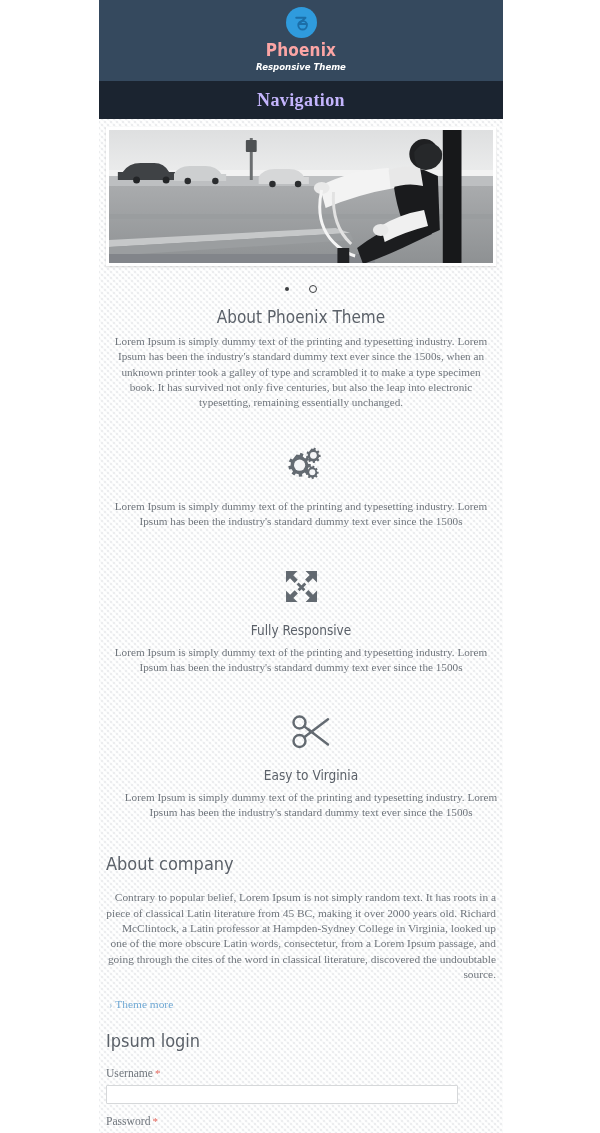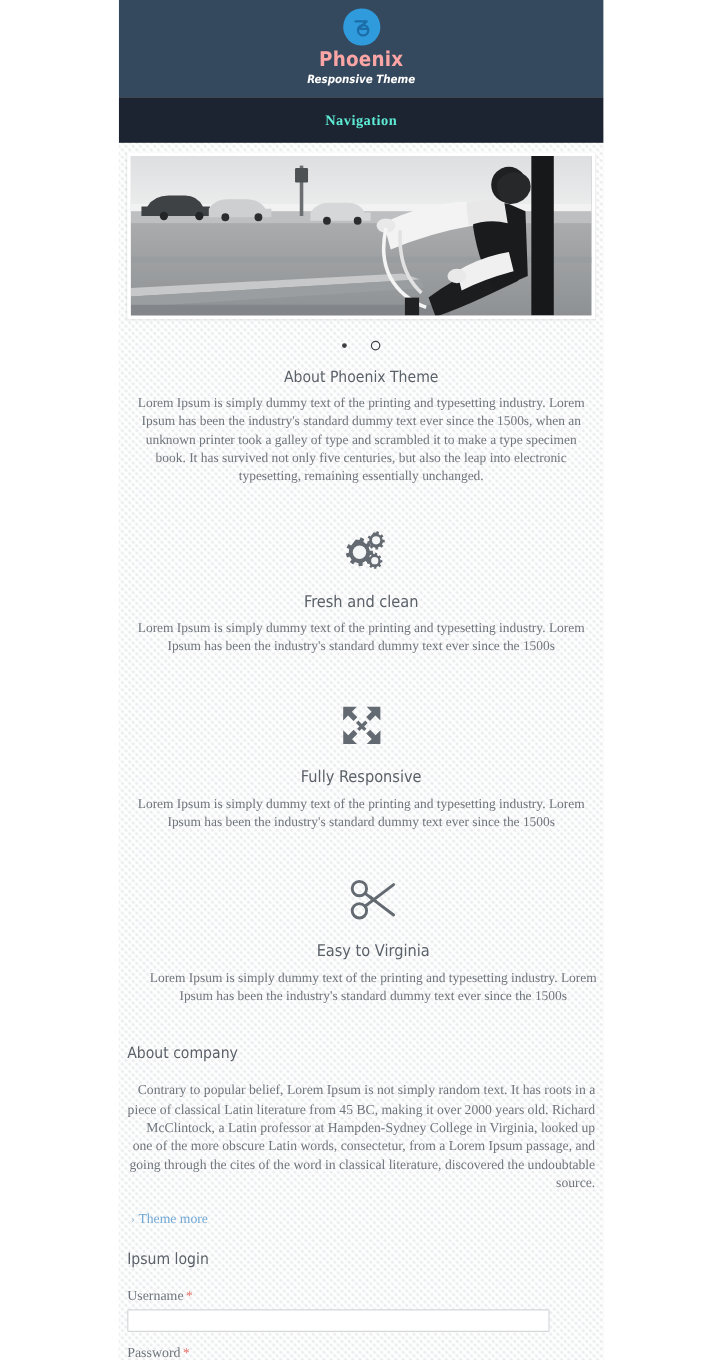--- a/index.html
+++ b/index.html
@@ -60,24 +60,24 @@
 
   
   .nav-bar {
     background: #1b2430;
     height: 38px;
     display: flex;
     align-items: center;
     justify-content: center;
   }
   .nav-toggle {
-    color: #5eead4;
+    color: #c4b5fd;
     font-family: "Liberation Serif", "DejaVu Serif", serif;
     font-weight: bold;
-    font-size: 12px;
+    font-size: 18px;
     letter-spacing: 0.4px;
     cursor: pointer;
   }
 
   
   .slider-wrap { padding: 8px 7px 0 7px; }
   .slide-frame {
     background: #ffffff;
     padding: 3px;
     box-shadow: 0 1px 2px rgba(0,0,0,0.14);
@@ -104,21 +104,21 @@
   .dot-small { width: 4px; height: 4px; border-radius: 50%; background: #3d3f42; }
   .dot-active {
     width: 8px; height: 8px; border-radius: 50%;
     background: transparent; border: 1.6px solid #3d3f42;
   }
 
   
   .about-block { padding: 4px 14px 0 14px; text-align: center; }
   .about-title {
     font-family: "DejaVu Sans Condensed", "Liberation Sans Narrow", "Liberation Sans", sans-serif;
-    font-size: 13px;
+    font-size: 17px;
     font-weight: normal;
     color: #5b6169;
     margin: 0 0 7px 0;
   }
   .about-body {
     font-size: 11.2px;
     color: #6f757c;
     line-height: 15.2px;
     margin: 0;
   }
@@ -151,21 +151,21 @@
     color: #6f757c;
     line-height: 15.2px;
     margin: 0 auto;
     max-width: 380px;
   }
 
   
   .content-region { padding: 0 7px 0 7px; }
   .block-title {
     font-family: "DejaVu Sans Condensed", "Liberation Sans Narrow", "Liberation Sans", sans-serif;
-    font-size: 13px;
+    font-size: 18px;
     font-weight: normal;
     color: #5b6169;
     margin: 0 0 16px 0;
   }
   .block-body {
     font-size: 11.4px;
     color: #6f757c;
     line-height: 15.3px;
     margin: 0 0 12px 0;
     text-align: right;
@@ -319,21 +319,20 @@
           <g fill="#636a71">
             <path d="M17.5 10.5 l3.1 .6 .9-2.3 3.1 1.3 -.9 2.3 2.4 2 2-1.5 2.1 2.7 -2 1.5 1 2.9 2.5-.1 .2 3.4 -2.5 .1 -1.2 2.8 1.8 1.7 -2.4 2.4 -1.8-1.7 -2.7 1.3 .2 2.5 -3.4 .4 -.2-2.5 -2.9-.9 -1.5 2 -2.8-2 1.5-2 -1.5-2.5 -2.4 .6 -.9-3.3 2.4-.6 .4-3 -2.2-1.2 1.6-3 2.2 1.2 z"></path>
             <circle cx="20.6" cy="21.2" r="5.6" fill="#f4f5f7"></circle>
             <path d="M32.5 4.6 l1.9 .4 .6-1.5 2 .9 -.6 1.5 1.5 1.3 1.3-1 1.4 1.8 -1.3 1 .6 1.8 1.6-.1 .2 2.2 -1.6 .1 -.8 1.8 1.2 1.1 -1.6 1.6 -1.2-1.1 -1.7 .8 .1 1.6 -2.2 .3 -.1-1.6 -1.9-.6 -1 1.3 -1.8-1.3 1-1.3 -1-1.6 -1.6 .4 -.5-2.1 1.6-.4 .2-1.9 -1.4-.8 1-1.9 1.4 .8 z"></path>
             <circle cx="34.4" cy="11.3" r="3.4" fill="#f4f5f7"></circle>
             <path d="M31.6 22.4 l1.7 .3 .5-1.3 1.8 .8 -.5 1.3 1.3 1.1 1.1-.8 1.2 1.6 -1.1 .8 .5 1.6 1.4-.1 .2 1.9 -1.4 .1 -.7 1.6 1.1 1 -1.4 1.4 -1.1-1 -1.5 .7 .1 1.4 -1.9 .3 -.1-1.4 -1.6-.5 -.9 1.1 -1.6-1.1 .9-1.1 -.9-1.4 -1.4 .3 -.5-1.8 1.4-.4 .2-1.7 -1.2-.7 .9-1.7 1.2 .7 z"></path>
             <circle cx="33.3" cy="28.2" r="3" fill="#f4f5f7"></circle>
           </g>
         </svg>
       </div>
-      <h3 class="feature-title">Fresh and clean</h3>
       <p class="feature-body">Lorem Ipsum is simply dummy text of the printing and typesetting industry. Lorem Ipsum has been the industry's standard dummy text ever since the 1500s</p>
     </div>
 
     <div class="feature">
       <div class="feature-icon">
         <svg width="33" height="33" viewBox="0 0 32 32" aria-hidden="true">
           <g fill="#636a71">
             <path d="M1 1 h11 l-4 4 4.4 4.4 -3.1 3.1 -4.4-4.4 -4 4 z"></path>
             <path d="M31 1 v11 l-4-4 -4.4 4.4 -3.1-3.1 4.4-4.4 -4-4 z"></path>
             <path d="M1 31 v-11 l4 4 4.4-4.4 3.1 3.1 -4.4 4.4 4 4 z"></path>

